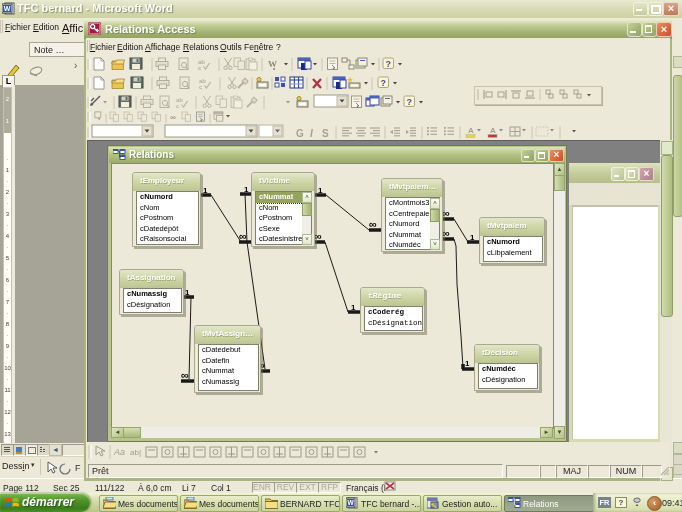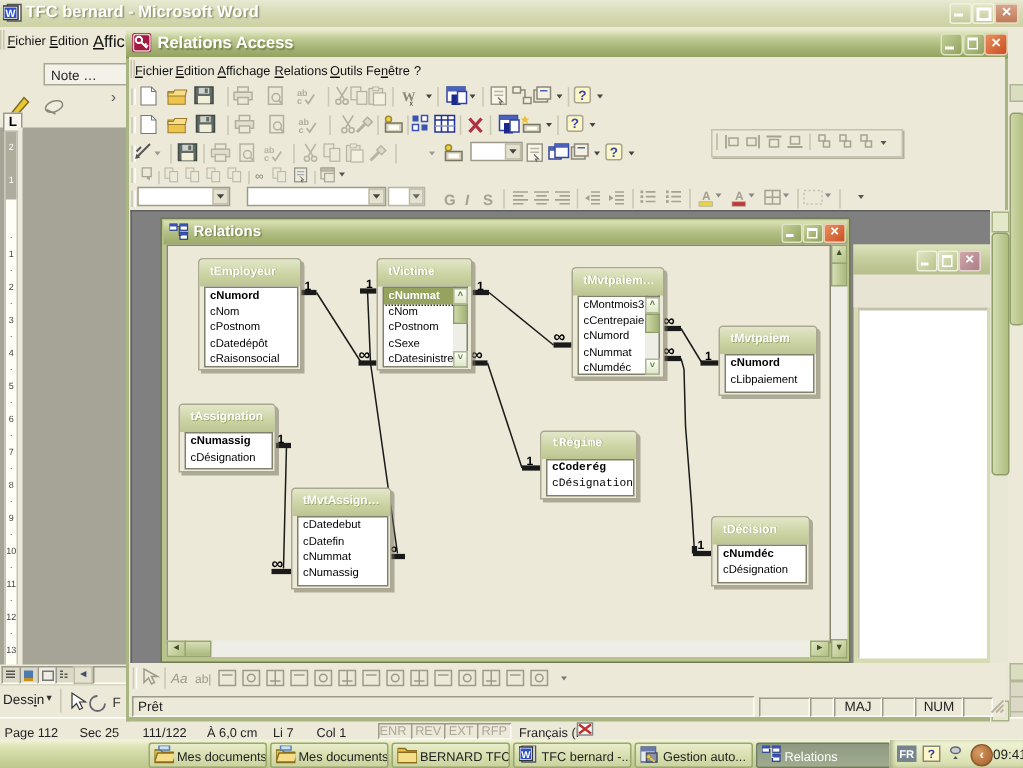--- a/index.html
+++ b/index.html
@@ -856,20 +856,31 @@
       <div class="abs" style="left:0;top:0;width:11px;height:9px;background:linear-gradient(135deg,#e0e7c4,#b3c084);border:1px solid #98a571;font-size:6px;color:#425028;text-align:center;line-height:8px;">◄</div>
       <div class="abs" style="left:12px;top:0;width:16px;height:9px;background:linear-gradient(180deg,#d5deb4,#aab97c);border:1px solid #98a571;"></div>
       <div class="abs" style="left:429px;top:0;width:11px;height:9px;background:linear-gradient(135deg,#e0e7c4,#b3c084);border:1px solid #98a571;font-size:6px;color:#425028;text-align:center;line-height:8px;">►</div>
     </div>
   </div>
 </div>
 
 <div id="taskbar" class="abs" style="left:0;top:493px;width:682px;height:19px;
   background:linear-gradient(180deg,#f2f5da 0%,#dde3b5 25%,#c8d19a 70%,#bcc68c 100%);">
 
+  <div class="abs" style="left:0;top:0;width:90px;height:19px;border-radius:0 9px 9px 0;
+    background:linear-gradient(180deg,#7db854 0%,#4e9428 40%,#3a7d1a 80%,#4c8f2b 100%);
+    box-shadow:inset 0 1px 1px #b4dd96,1px 0 2px #7a8a5a;">
+    <svg class="abs" style="left:5px;top:2px" width="15" height="15" viewBox="0 0 15 15">
+      <path d="M1 4 C3 2.5 5 2.6 6.5 3.5 L6.5 7 C5 6.2 3 6.1 1 7.4 Z" fill="#e84e0f"></path>
+      <path d="M7.5 3.7 C9.5 2.8 11.5 2.9 13.8 4 L13.8 7.4 C11.5 6.4 9.5 6.4 7.5 7.2 Z" fill="#8cbe28"></path>
+      <path d="M1 8.4 C3 7.2 5 7.2 6.5 8 L6.5 11.5 C5 10.7 3 10.8 1 12 Z" fill="#2e73c8"></path>
+      <path d="M7.5 8.2 C9.5 7.4 11.5 7.4 13.8 8.4 L13.8 11.8 C11.5 10.8 9.5 10.8 7.5 11.7 Z" fill="#f0b60a"></path>
+    </svg>
+    <span class="abs" style="left:22px;top:2px;font-size:12px;font-weight:bold;font-style:italic;color:#fff;text-shadow:1px 1px 1px #2a5c12;">démarrer</span>
+  </div>
 
   <div class="tkb abs" style="left:99px;">
     <svg class="tki" width="13" height="12" viewBox="0 0 13 12">
         <path d="M0 3 h4 l1.5 1.5 h7 v7 h-12.5 z" fill="#ecc44e" stroke="#8a6d1c"></path>
         <path d="M2 5 l-2 6 h12.5 l2 -6 z" fill="#f6dd88" stroke="#8a6d1c"></path>
         <rect x="3" y="0" width="7" height="3" fill="#cfe0f4" stroke="#5580b0"></rect>
       </svg>
     <span>Mes documents</span>
     </div>
   <div class="tkb abs" style="left:180px;">

